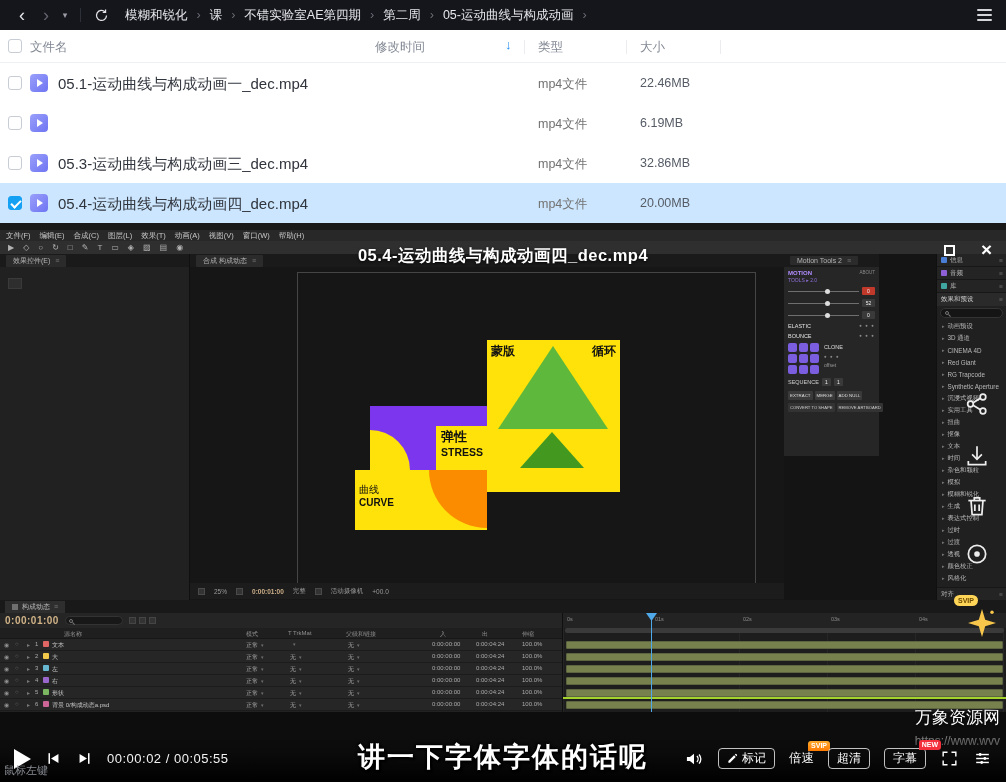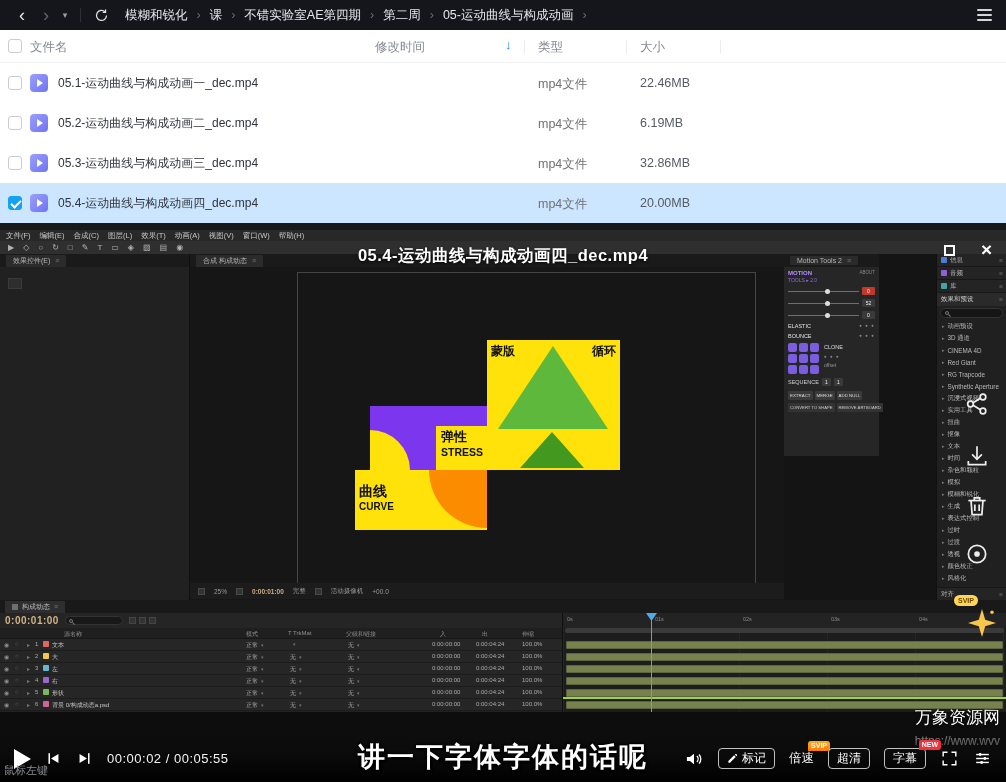--- a/index.html
+++ b/index.html
@@ -35,21 +35,21 @@
   .cb{position:absolute;left:8px;width:14px;height:14px;border:1px solid #c8ccd4;border-radius:3px;background:#fff;}
   .fl-head .cb{top:9px;}
   .fl-rows{position:absolute;top:33px;left:0;right:0;}
   .fl-row{position:relative;height:40px;}
   .fl-row.selected{background:#cbe6fe;}
   .fl-row .cb{top:13px;}
   .fl-row.selected .cb{background:#14a1f4;border-color:#14a1f4;}
   .fl-row.selected .cb::after{content:"";position:absolute;left:4px;top:1px;width:4px;height:8px;border:solid #fff;border-width:0 2px 2px 0;transform:rotate(45deg);}
   .ficon{position:absolute;left:30px;top:11px;width:18px;height:18px;border-radius:4px;background:linear-gradient(135deg,#9aa0fa,#6e74f2);}
   .ficon::after{content:"";position:absolute;left:7px;top:5px;border-left:6px solid #fff;border-top:4px solid transparent;border-bottom:4px solid transparent;}
-  .fname{position:absolute;left:58px;top:12px;font-size:12px;color:#30343c;}
+  .fname{position:absolute;left:58px;top:12px;font-size:15px;color:#30343c;}
   .ftype{position:absolute;left:538px;top:13px;font-size:12.5px;color:#737373;}
   .fsize{position:absolute;left:640px;top:13px;font-size:12.5px;color:#565c66;}
 
   
   .player{position:absolute;top:223px;left:0;width:1006px;height:559px;background:#0d0d0d;overflow:hidden;}
 
   
   .ae-strip{position:absolute;top:0;left:0;width:100%;height:7px;background:#191919;}
   .ae-menubar{position:absolute;top:7px;left:0;width:100%;height:11px;background:#282828;display:flex;gap:9px;padding-left:6px;align-items:center;font-size:7.5px;color:#c8c8c8;}
   .ae-toolbar{position:absolute;top:18px;left:0;width:100%;height:13px;background:#2f2f2f;display:flex;gap:9px;padding-left:8px;align-items:center;font-size:8px;color:#b3b3b3;}
@@ -71,25 +71,25 @@
   .blkA{left:0;top:0;width:132px;height:66px;background:var(--orange);padding:5px 0 0 6px;}
   .blkA .t1{font-size:13px;font-weight:bold;letter-spacing:5px;white-space:nowrap;}
   .blkA .t2{font-size:10.5px;font-weight:bold;margin-top:3px;letter-spacing:.5px;}
   .blkA .t3{font-size:10.5px;font-weight:bold;letter-spacing:.5px;}
   .blkB{left:15px;top:66px;width:132px;height:64px;background:var(--purple);}
   .blkB .quarter{position:absolute;left:0;bottom:0;width:40px;height:40px;background:var(--yellow);border-top-right-radius:100%;}
   .blkB .sub{position:absolute;right:0;top:20px;width:66px;height:44px;background:var(--yellow);padding:2px 0 0 5px;}
   .blkB .sub .t1{font-size:13px;font-weight:bold;}
   .blkB .sub .t2{font-size:10.5px;font-weight:bold;}
   .blkC{left:0;top:130px;width:66px;height:60px;background:var(--yellow);padding:13px 0 0 4px;}
-  .blkC .t1{font-size:14px;font-weight:bold;}
+  .blkC .t1{font-size:10px;font-weight:normal;}
   .blkC .t2{font-size:10px;font-weight:bold;}
   .blkD{left:66px;top:130px;width:66px;height:60px;background:var(--yellow);}
   .blkD .quarter{position:absolute;right:0;top:0;width:58px;height:58px;background:var(--orange);border-bottom-left-radius:100%;}
-  .blkE{left:132px;top:0;width:133px;height:130px;background:var(--yellow);}
+  .blkE{left:132px;top:0;width:133px;height:152px;background:var(--yellow);}
   .blkE .lblL{position:absolute;left:4px;top:3px;font-size:12px;font-weight:bold;}
   .blkE .lblR{position:absolute;right:4px;top:3px;font-size:12px;font-weight:bold;}
   .blkE .tri1{position:absolute;left:11px;top:6px;width:0;height:0;border-left:55px solid transparent;border-right:55px solid transparent;border-bottom:83px solid var(--green);}
   .blkE .tri2{position:absolute;left:33px;top:92px;width:0;height:0;border-left:32px solid transparent;border-right:32px solid transparent;border-bottom:36px solid var(--green2);}
   .blkF{left:132px;top:130px;width:133px;height:60px;background:var(--orange);text-align:center;}
   .blkF .semi{position:absolute;left:32px;top:0;width:40px;height:20px;background:var(--purple);border-radius:0 0 40px 40px;}
   .blkF .t1{margin-top:21px;font-size:14px;font-weight:bold;letter-spacing:1px;}
   .blkF .t2{font-size:8.5px;font-weight:bold;}
   .blkF .t3{font-size:8.5px;font-weight:bold;}
 
@@ -252,21 +252,20 @@
     <div class="fl-row">
         <span class="cb"></span>
         <span class="ficon"></span>
         <span class="fname">05.1-运动曲线与构成动画一_dec.mp4</span>
         <span class="ftype">mp4文件</span>
         <span class="fsize">22.46MB</span>
       </div>
         <div class="fl-row">
         <span class="cb"></span>
         <span class="ficon"></span>
-        <span class="fname">05.2-运动曲线与构成动画二_dec.mp4</span>
         <span class="ftype">mp4文件</span>
         <span class="fsize">6.19MB</span>
       </div>
         <div class="fl-row">
         <span class="cb"></span>
         <span class="ficon"></span>
         <span class="fname">05.3-运动曲线与构成动画三_dec.mp4</span>
         <span class="ftype">mp4文件</span>
         <span class="fsize">32.86MB</span>
       </div>

